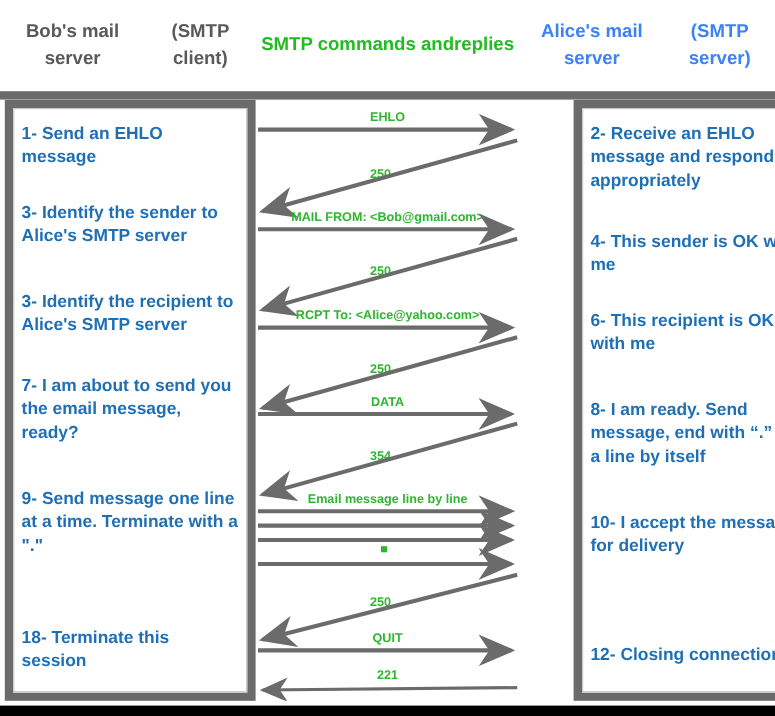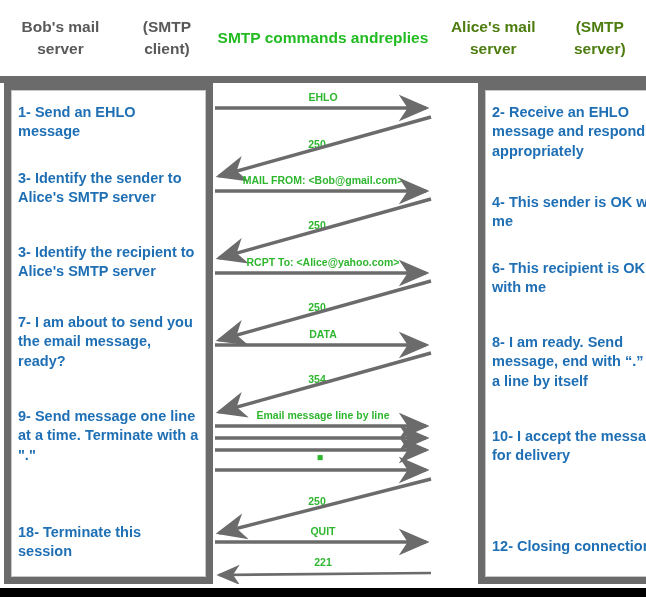--- a/index.html
+++ b/index.html
@@ -14,21 +14,21 @@
   .headers{
     position:absolute;top:0;left:0;width:646px;height:76px;
     display:flex;
   }
   .hdr{
     display:flex;flex-direction:row;align-items:center;justify-content:center;
     font-size:15.5px;font-weight:bold;line-height:1.45;text-align:center;
   }
   .hdr-left{width:213px;color:#595959;}
   .hdr-mid{width:220px;color:#22bb22;}
-  .hdr-right{width:213px;color:#4d7c0f;}
+  .hdr-right{width:213px;color:#3b82f6;}
 
   
   .frame{
     position:absolute;left:0;top:76px;width:646px;height:515px;
     background:#ffffff;
     box-sizing:border-box;
     border:7px solid #6b6b6b;
     border-top-width:7px;border-bottom-width:0;
     border-left-width:0;border-right-width:0;
   }

